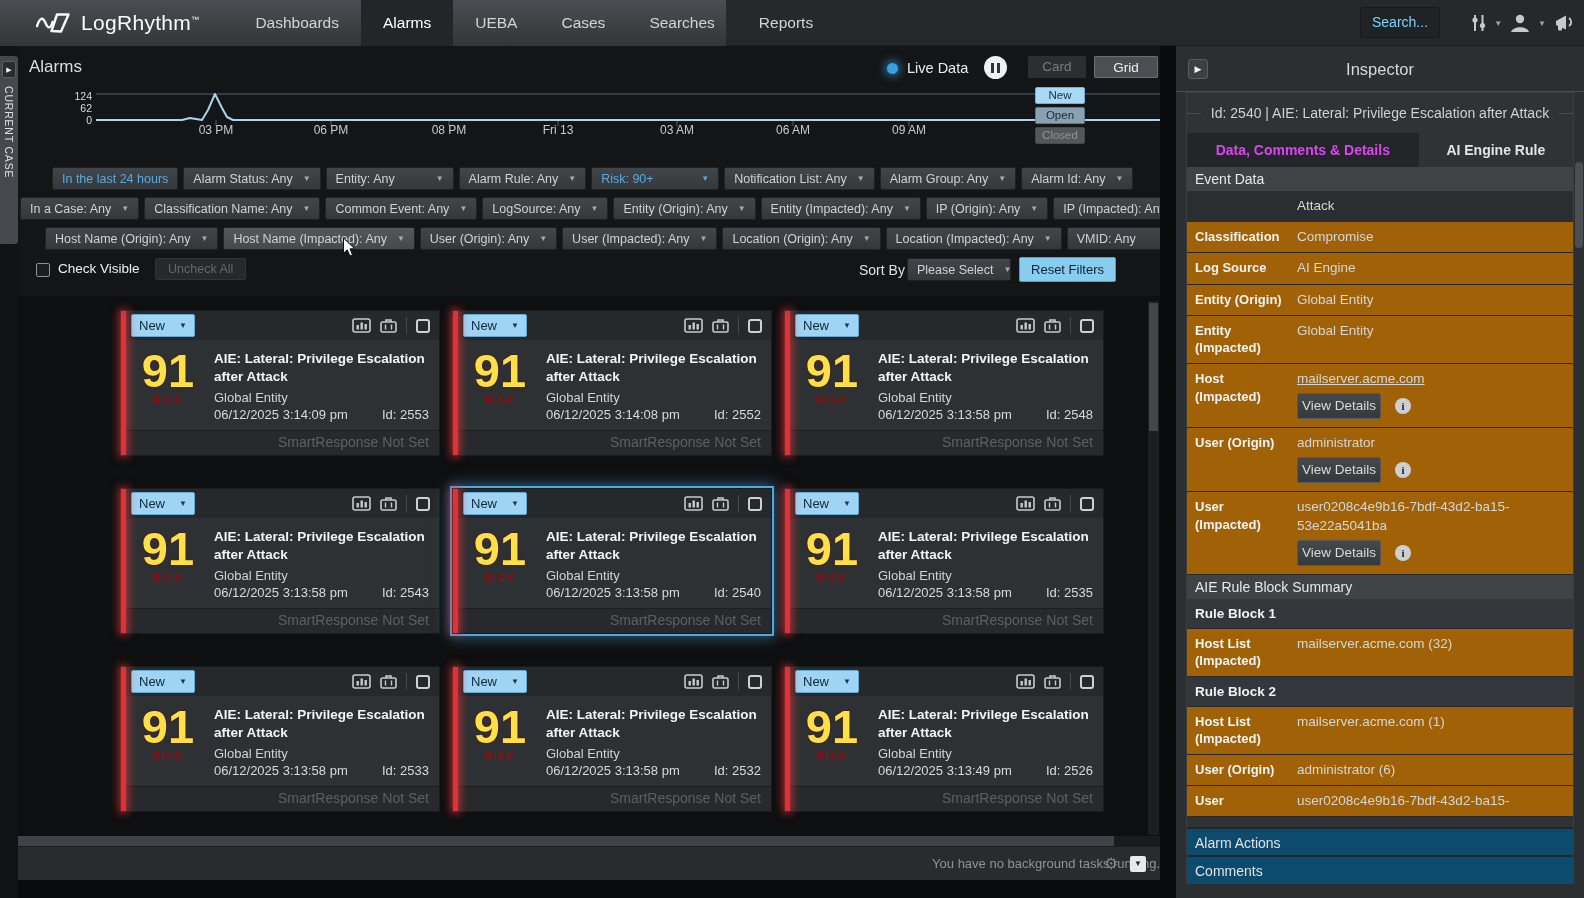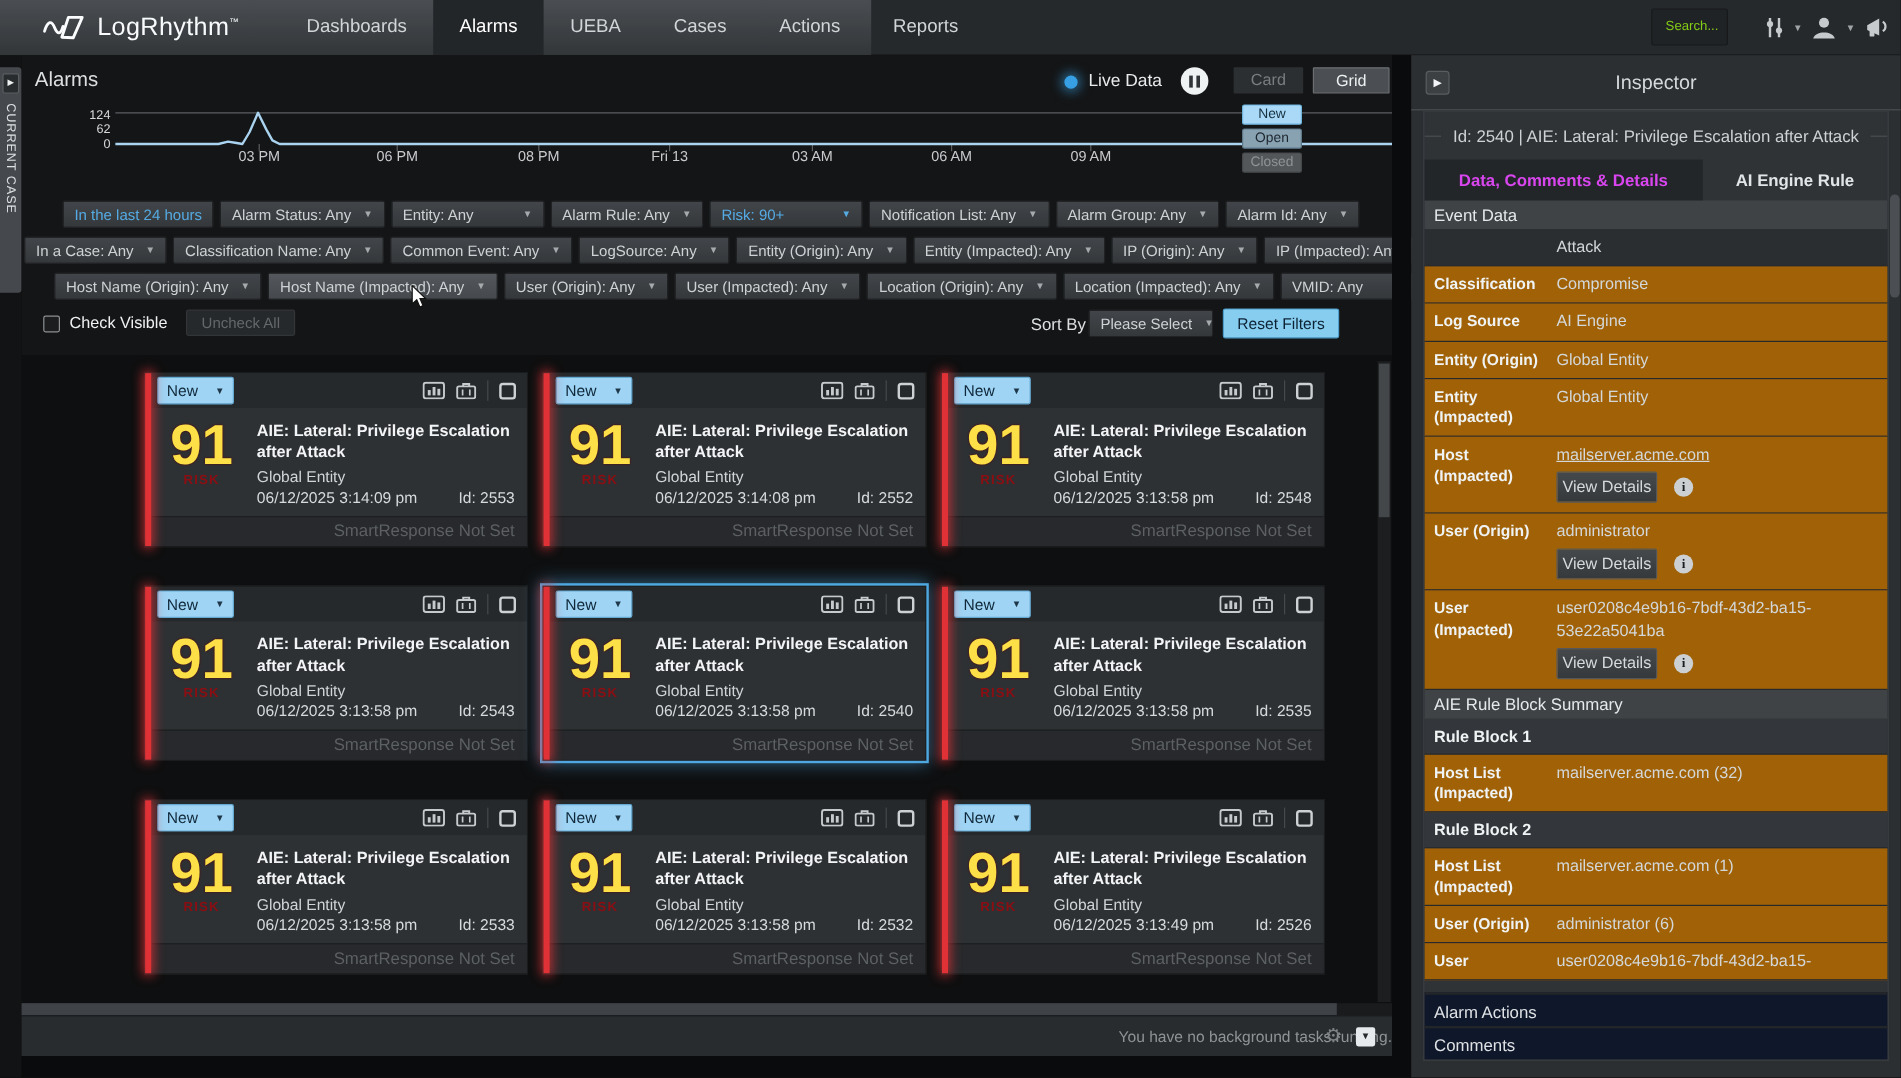--- a/index.html
+++ b/index.html
@@ -7,21 +7,21 @@
 body{position:relative;overflow:hidden;background:#0e0f10;font-family:"Liberation Sans",sans-serif;color:#ddd}
 
 
 .topnav{position:absolute;top:0;left:0;width:1584px;height:46px;background:#26292c;border-bottom:1px solid #1b1d1f}
 .topnav-left{position:absolute;left:0;top:0;height:46px;width:726px;display:flex;align-items:stretch;background:linear-gradient(180deg,#4a4e52,#323639)}
 .brand{display:flex;align-items:center;gap:9px;padding:0 34px 0 36px}
 .brand-name{font-size:21px;color:#f8fafb;letter-spacing:.3px}
 .brand-name sup{font-size:8px}
 .nav-item{display:flex;align-items:center;padding:0 22px;font-size:15.5px;color:#d2d5d7;cursor:pointer}
 .nav-item.active{background:#232629;color:#fff}
-.search-box{position:absolute;top:7px;right:144px;width:64px;height:31px;background:#202325;border:1px solid #17191b;border-radius:2px;color:#84cc16;font-size:11px;line-height:29px;padding:0 11px}
+.search-box{position:absolute;top:7px;right:144px;width:80px;height:31px;background:#202325;border:1px solid #17191b;border-radius:2px;color:#7dd3fc;font-size:14px;line-height:29px;padding:0 11px}
 .top-icons{position:absolute;right:6px;top:0;height:46px;display:flex;align-items:center;gap:6px}
 .caret{font-size:8px;color:#9fa3a5}
 
 
 .rail{position:absolute;left:0;top:46px;width:18px;height:852px;background:#121314}
 .case-tab{position:absolute;left:0;top:10px;width:18px;height:188px;background:#45494d;border-radius:0 3px 3px 0}
 .case-btn{position:absolute;left:2px;top:5px;width:14px;height:17px;background:#292c2e;border:1px solid #5a5e61;border-radius:2px;color:#eef1f2;font-size:7px;text-align:center;line-height:15px}
 .case-label{position:absolute;left:50%;transform:translateX(-50%);top:30px;writing-mode:vertical-lr;font-size:10.5px;letter-spacing:.8px;color:#dee1e3;white-space:nowrap}
 
 
@@ -114,21 +114,21 @@
 .isec-head{height:24px;background:#3f4346;line-height:24px;padding-left:8px;font-size:14px;color:#e6e9eb;cursor:pointer}
 .irow{display:flex;border-bottom:1px solid #27292c;background:#a16207}
 .irow.overflow{background:#2b2e30}
 .ilab{width:108px;padding:6px 4px 6px 8px;font-size:13px;font-weight:bold;color:#f0f3f4;line-height:1.35}
 .ival{flex:1;padding:6px 8px 6px 2px;font-size:13.5px;color:#d3d7d9;line-height:1.35;overflow-wrap:anywhere}
 .ival .link{text-decoration:underline;cursor:pointer}
 .vd-row{display:flex;align-items:center;gap:14px;margin-top:5px;margin-bottom:2px}
 .vd-btn{height:26px;padding:0 4px;background:linear-gradient(180deg,#45494c,#36393c);border:1px solid #54585b;border-radius:2px;font-size:13.5px;color:#d6dadc;line-height:24px;cursor:pointer}
 .info-i{width:16px;height:16px;border-radius:50%;background:#ccd0d2;color:#1b1d1f;font-size:11px;font-weight:bold;text-align:center;line-height:16px;font-family:"Liberation Serif",serif;cursor:pointer}
 .rb-title{height:30px;line-height:30px;padding-left:8px;font-size:13.5px;font-weight:bold;color:#f0f3f4;background:#33363a;border-bottom:1px solid #27292c}
-.bot-head{position:absolute;left:0;right:0;height:28px;background:#0f172a;line-height:28px;padding-left:8px;font-size:14px;color:#dfe2e4;border-top:2px solid #232629;cursor:pointer}
+.bot-head{position:absolute;left:0;right:0;height:28px;background:#0c4a6e;line-height:28px;padding-left:8px;font-size:14px;color:#dfe2e4;border-top:2px solid #232629;cursor:pointer}
 .alarm-actions{bottom:28px}
 .comments{bottom:0}
 .insp-scroll{position:absolute;right:1px;top:116px;width:8px;height:86px;background:#4b4f53;border-radius:4px;cursor:pointer}
 .cursor{position:absolute;left:342px;top:237px;z-index:99;pointer-events:none}
 </style>
 </head>
 <body>
 
 <div class="topnav">
   <div class="topnav-left">
@@ -136,21 +136,21 @@
       <svg class="icon-svg" width="36" height="26" viewBox="0 0 36 26">
         <path d="M1 16 C4 7,7 7,9.5 13 C12 19,14.5 19,16.5 12" stroke="#fafcfd" stroke-width="2.4" fill="none" stroke-linecap="round"></path>
         <path d="M15.5 21 L21 4.5 L32.5 4.5 L25 21.5 Z" stroke="#fafcfd" stroke-width="2.4" fill="none" stroke-linejoin="round"></path>
       </svg>
       <span class="brand-name"><span>LogRhythm</span><sup>™</sup></span>
     </div>
     <div class="nav-item">Dashboards</div>
     <div class="nav-item active">Alarms</div>
     <div class="nav-item">UEBA</div>
     <div class="nav-item">Cases</div>
-    <div class="nav-item">Actions</div>
+    <div class="nav-item">Searches</div>
     <div class="nav-item">Reports</div>
   </div>
   <div class="search-box">Search...</div>
   <div class="top-icons">
     <svg class="icon-svg" width="19" height="22" viewBox="0 0 19 22">
       <line x1="6" y1="3" x2="6" y2="19" stroke="#c6cacc" stroke-width="2"></line>
       <circle cx="6" cy="8" r="2.6" fill="#c6cacc"></circle>
       <line x1="13.5" y1="3" x2="13.5" y2="19" stroke="#c6cacc" stroke-width="2"></line>
       <circle cx="13.5" cy="13.5" r="2.6" fill="#c6cacc"></circle>
     </svg>

